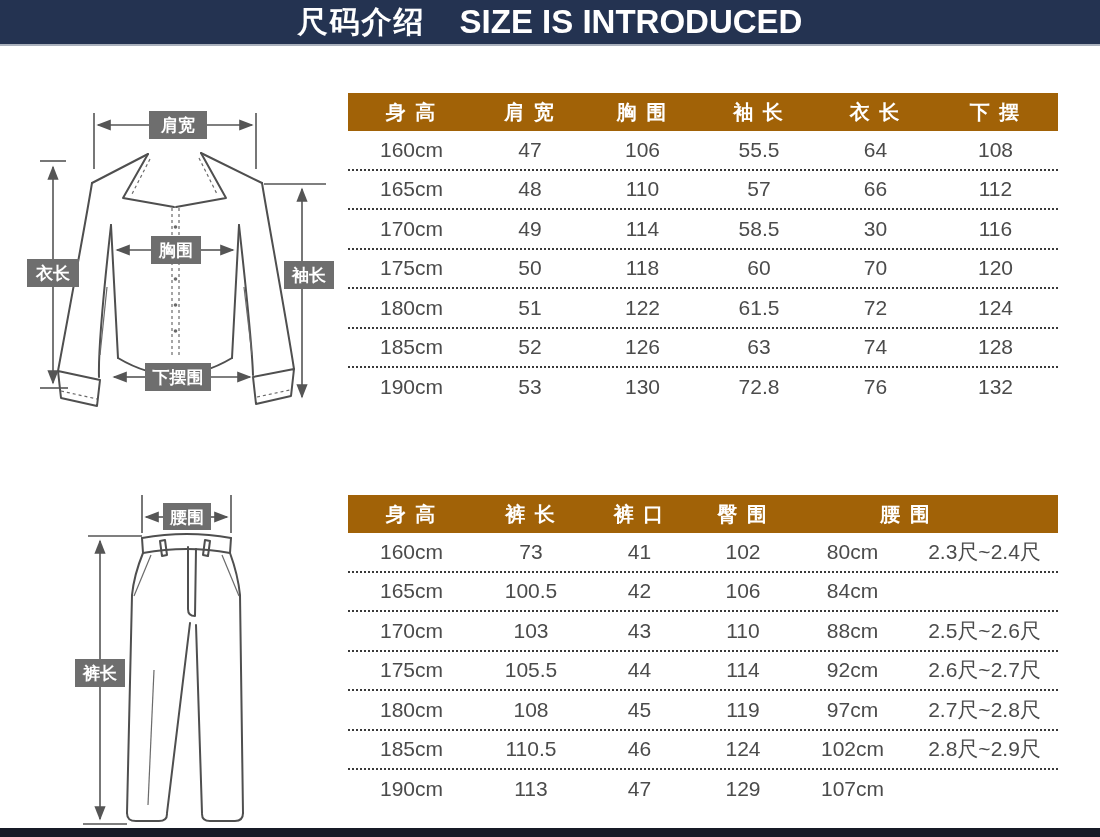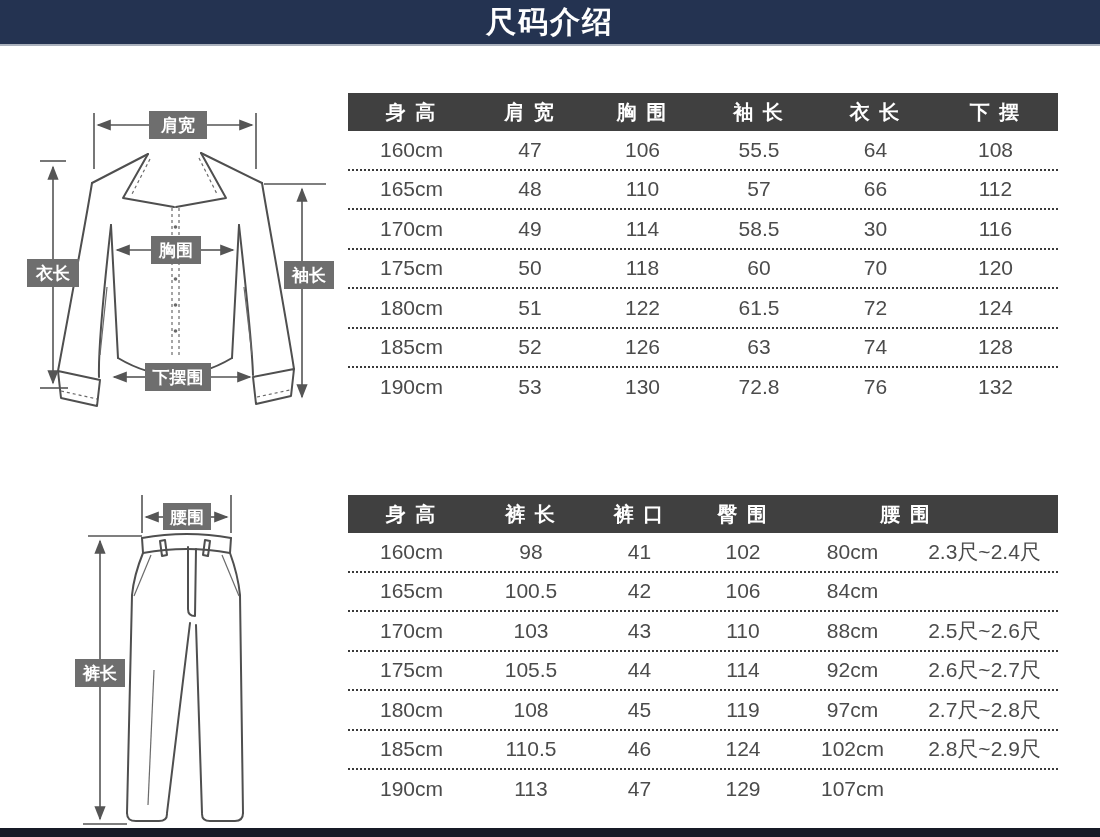--- a/index.html
+++ b/index.html
@@ -7,21 +7,21 @@
         font-family:"Liberation Sans","DejaVu Sans",sans-serif;}
   
   .banner{position:absolute;left:0;top:0;width:1100px;height:46px;background:#243351;
           border-bottom:2px solid #aab1bd;display:flex;align-items:center;justify-content:center;
           gap:34px;box-sizing:border-box;}
   .banner-zh{color:#fff;font-size:30px;font-weight:bold;letter-spacing:2px;}
   .banner-en{color:#fff;font-size:33px;font-weight:bold;letter-spacing:0px;}
   
   .table{position:absolute;left:348px;width:710px;}
   .t1{top:93px;} .t2{top:495px;}
-  .thead{display:grid;height:38px;background:#404040;align-items:center;}
+  .thead{display:grid;height:38px;background:#a16207;align-items:center;}
   .t1 .thead, .t1 .trow{grid-template-columns:127px 110px 115px 118px 115px 125px;}
   .t2 .thead, .t2 .trow{grid-template-columns:127px 112px 105px 102px 117px 147px;}
   .hcell{color:#fff;font-size:20px;font-weight:bold;text-align:center;letter-spacing:2px;}
   .hcell.span2{grid-column:span 2;padding-right:40px;}
   .trow{display:grid;height:37.5px;align-items:center;}
   .trow:not(:last-child){border-bottom:2px dotted #3a3a3a;}
   .cell{color:#4b4b4b;font-size:21px;text-align:center;white-space:nowrap;}
   
   svg{position:absolute;}
   .shirt{left:10px;top:55px;}
@@ -36,20 +36,21 @@
   
   .bottom-bar{position:absolute;left:0;bottom:0;width:1100px;height:9px;background:#161a26;}
 </style>
 </head>
 <body>
 
 <div class="page">
 
   <div class="banner">
     <span class="banner-zh">尺码介绍</span>
+    <span class="banner-en">SIZE IS INTRODUCED</span>
   </div>
 
   <svg class="shirt" width="330" height="390" viewBox="0 0 330 390">
     <defs>
       <marker id="ah1" markerWidth="9" markerHeight="8" refX="8" refY="3.5" orient="auto-start-reverse">
         <path d="M0,0 L9,3.5 L0,7 Z" fill="#555"></path>
       </marker>
     </defs>
 
     <path class="garment" d="M82,128 L138,99"></path>
@@ -216,21 +217,21 @@
   <div class="table t2" id="pants-table">
       <div class="thead">
         <div class="hcell">身 高</div>
         <div class="hcell">裤 长</div>
         <div class="hcell">裤 口</div>
         <div class="hcell">臀 围</div>
         <div class="hcell span2">腰 围</div>
       </div>
       <div class="trow">
         <div class="cell">160cm</div>
-        <div class="cell">98</div>
+        <div class="cell">73</div>
         <div class="cell">41</div>
         <div class="cell">102</div>
         <div class="cell">80cm</div>
         <div class="cell">2.3尺~2.4尺</div>
       </div>
       <div class="trow">
         <div class="cell">165cm</div>
         <div class="cell">100.5</div>
         <div class="cell">42</div>
         <div class="cell">106</div>

